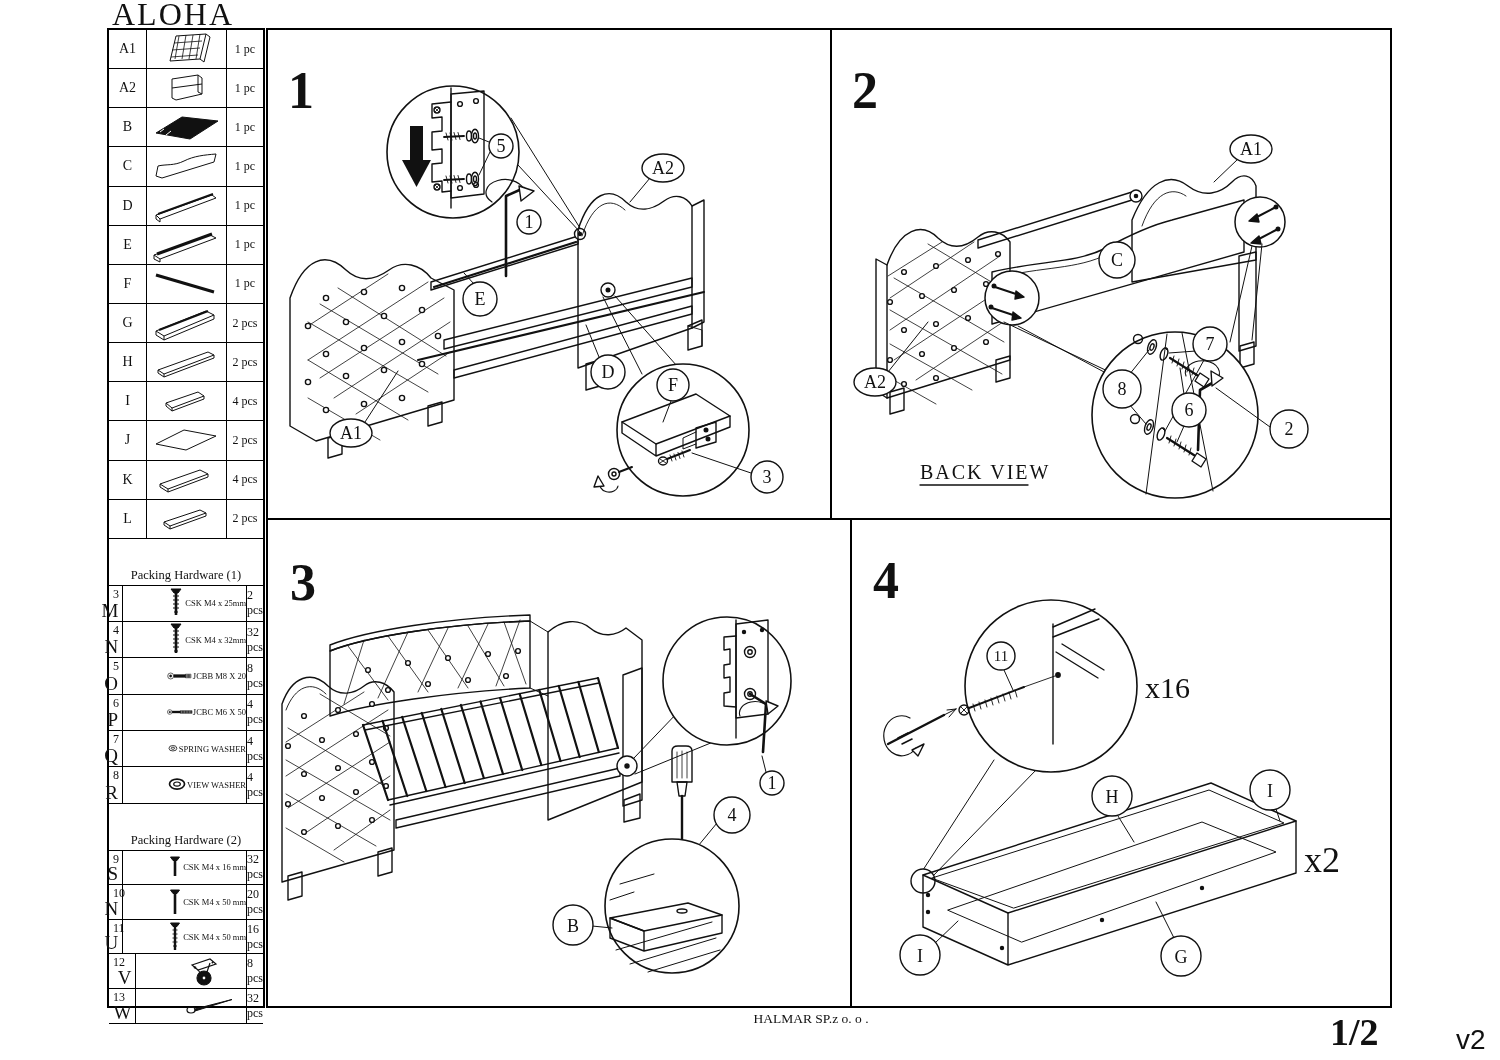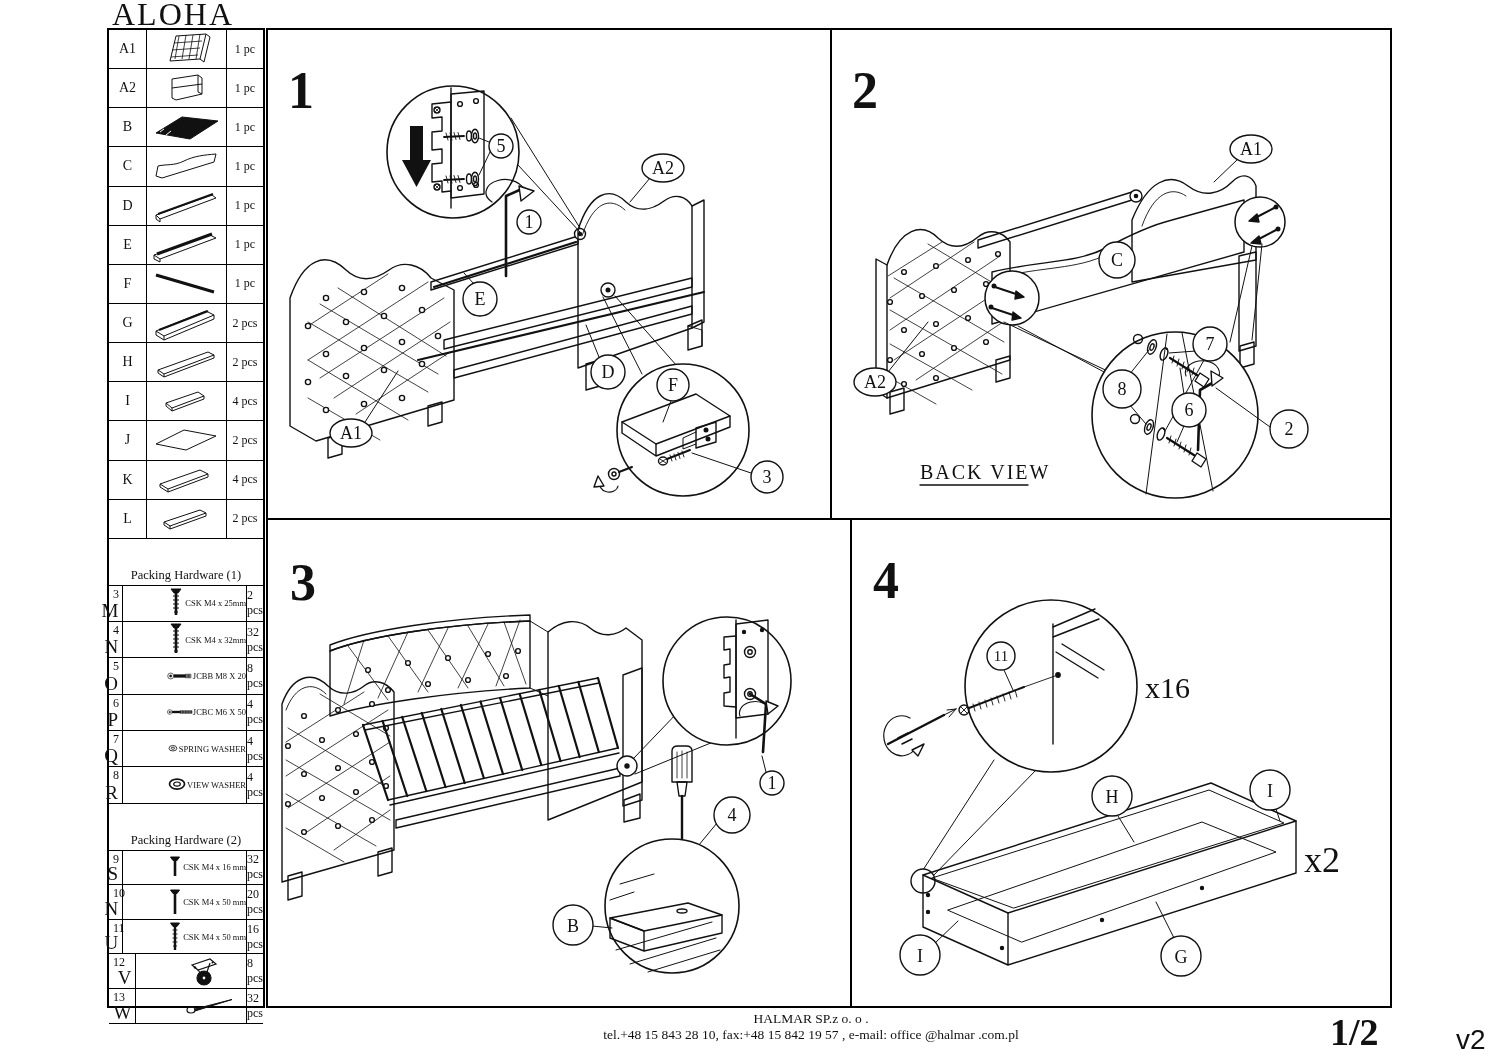--- a/index.html
+++ b/index.html
@@ -946,16 +946,15 @@
             <circle cx="329" cy="436" r="20" fill="#fff"></circle>
             <text class="callout-t" x="329" y="443" text-anchor="middle" stroke="none">G</text>
           </g>
       </g>
     </svg>
   </div>
 </div>
 
 <div class="footer">
   <div>HALMAR SP.z o. o .</div>
-  <div>tel.+48 15 843 28 10, fax:+48 15 842 19 57 , e-mail: office @halmar .com.pl</div>
 </div>
 <div class="pagenum">1/2</div>
 <div class="version">v2</div>
 
 </body></html>

